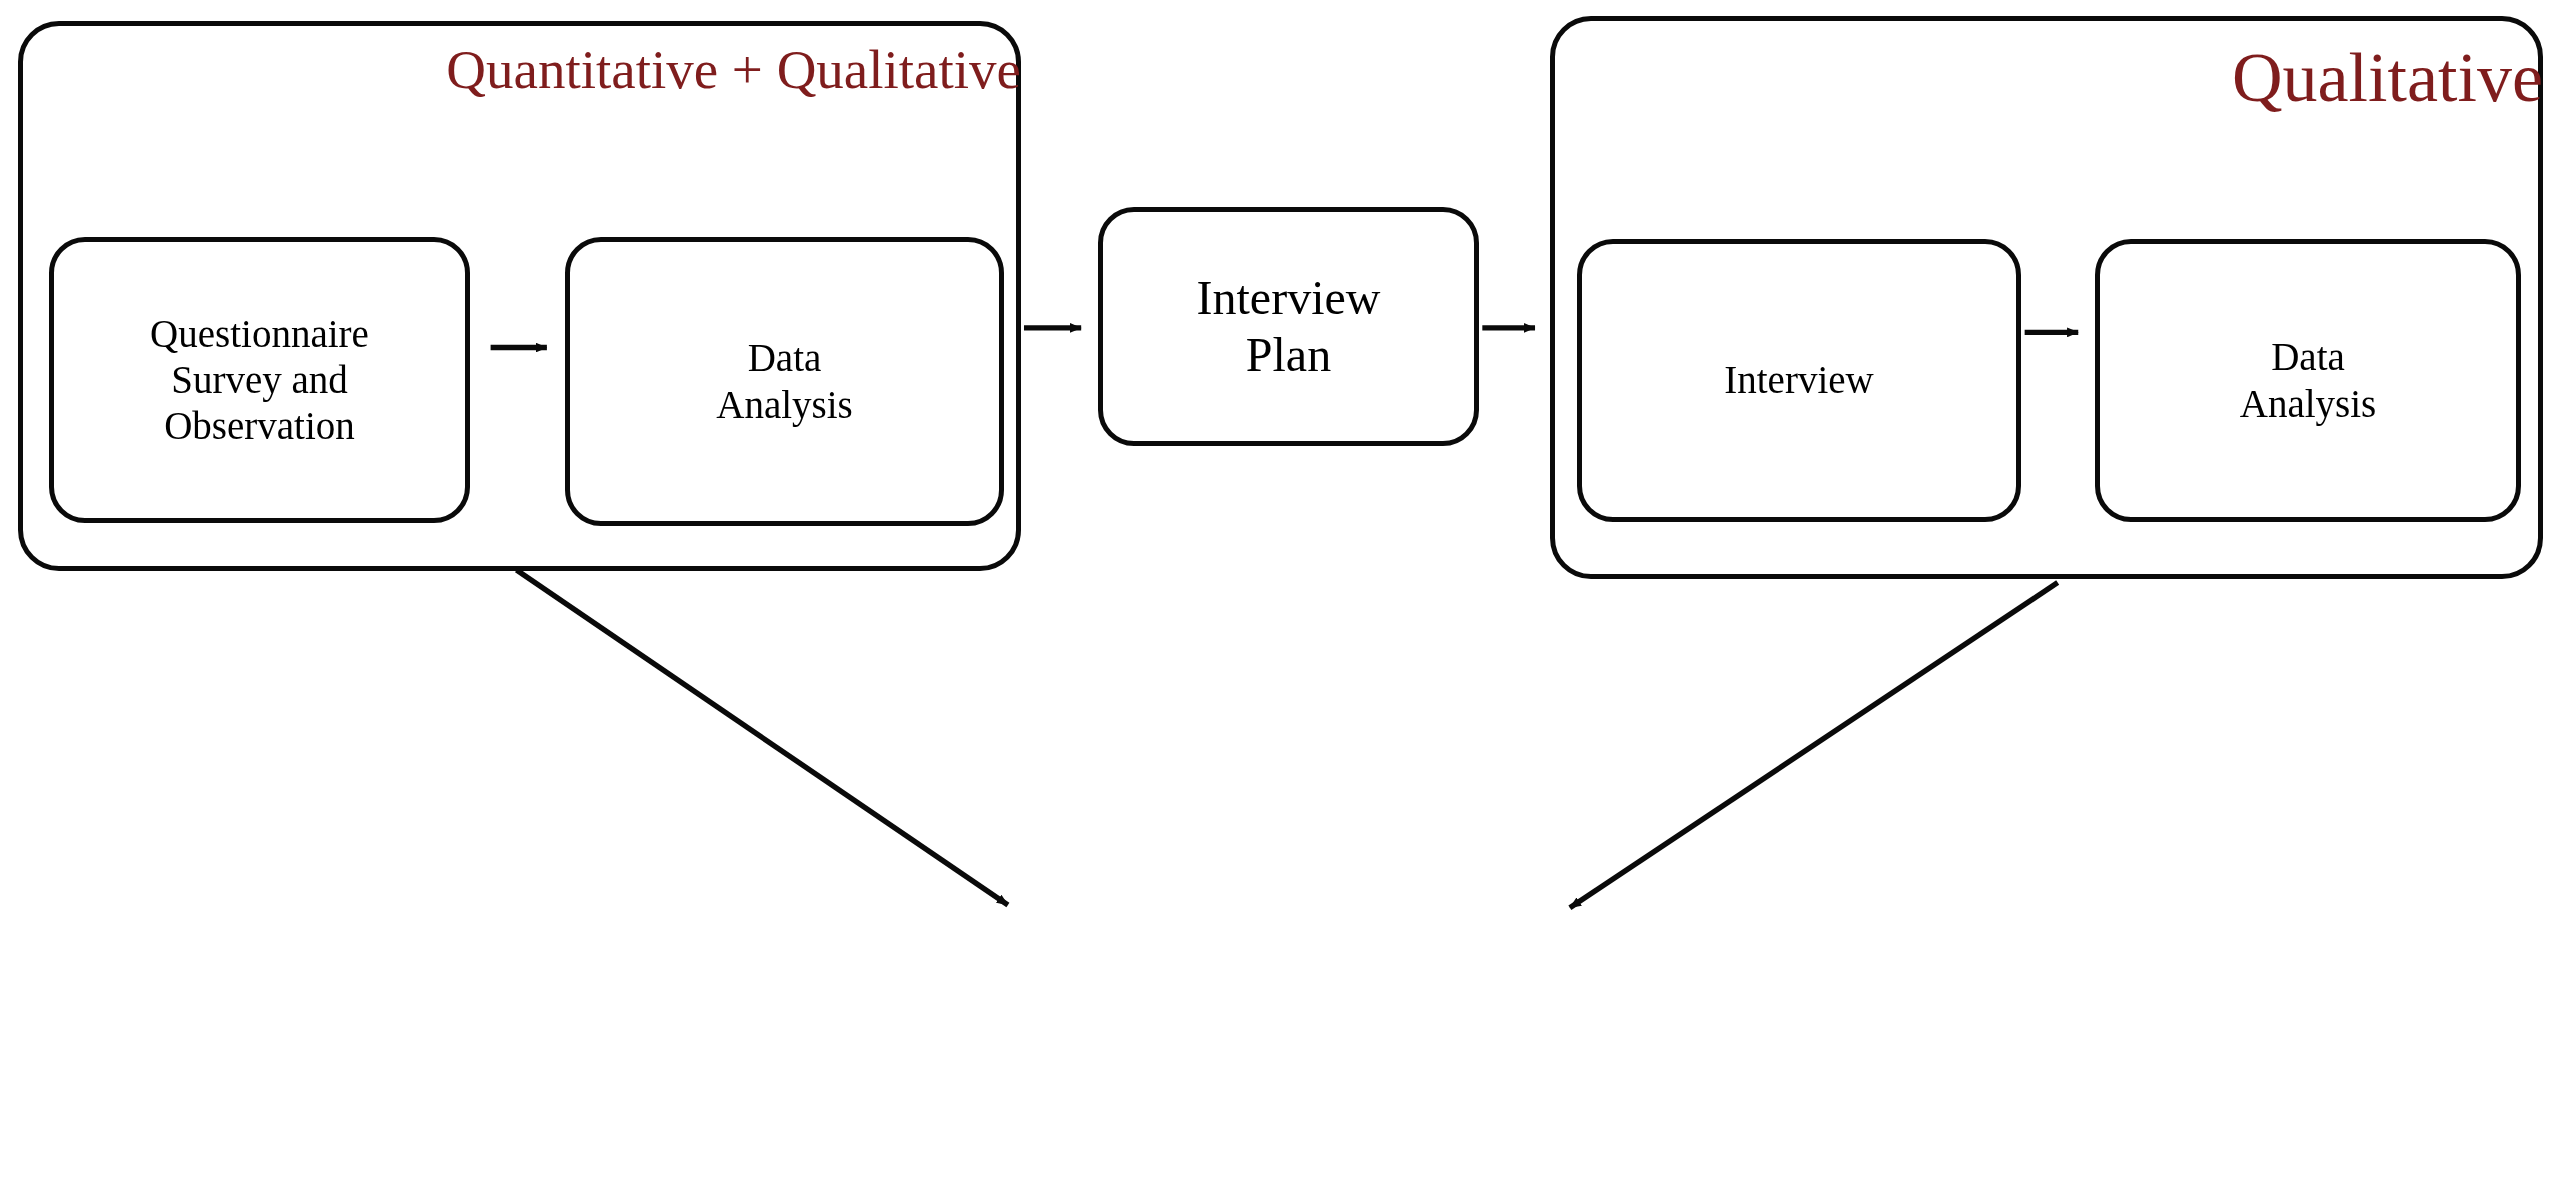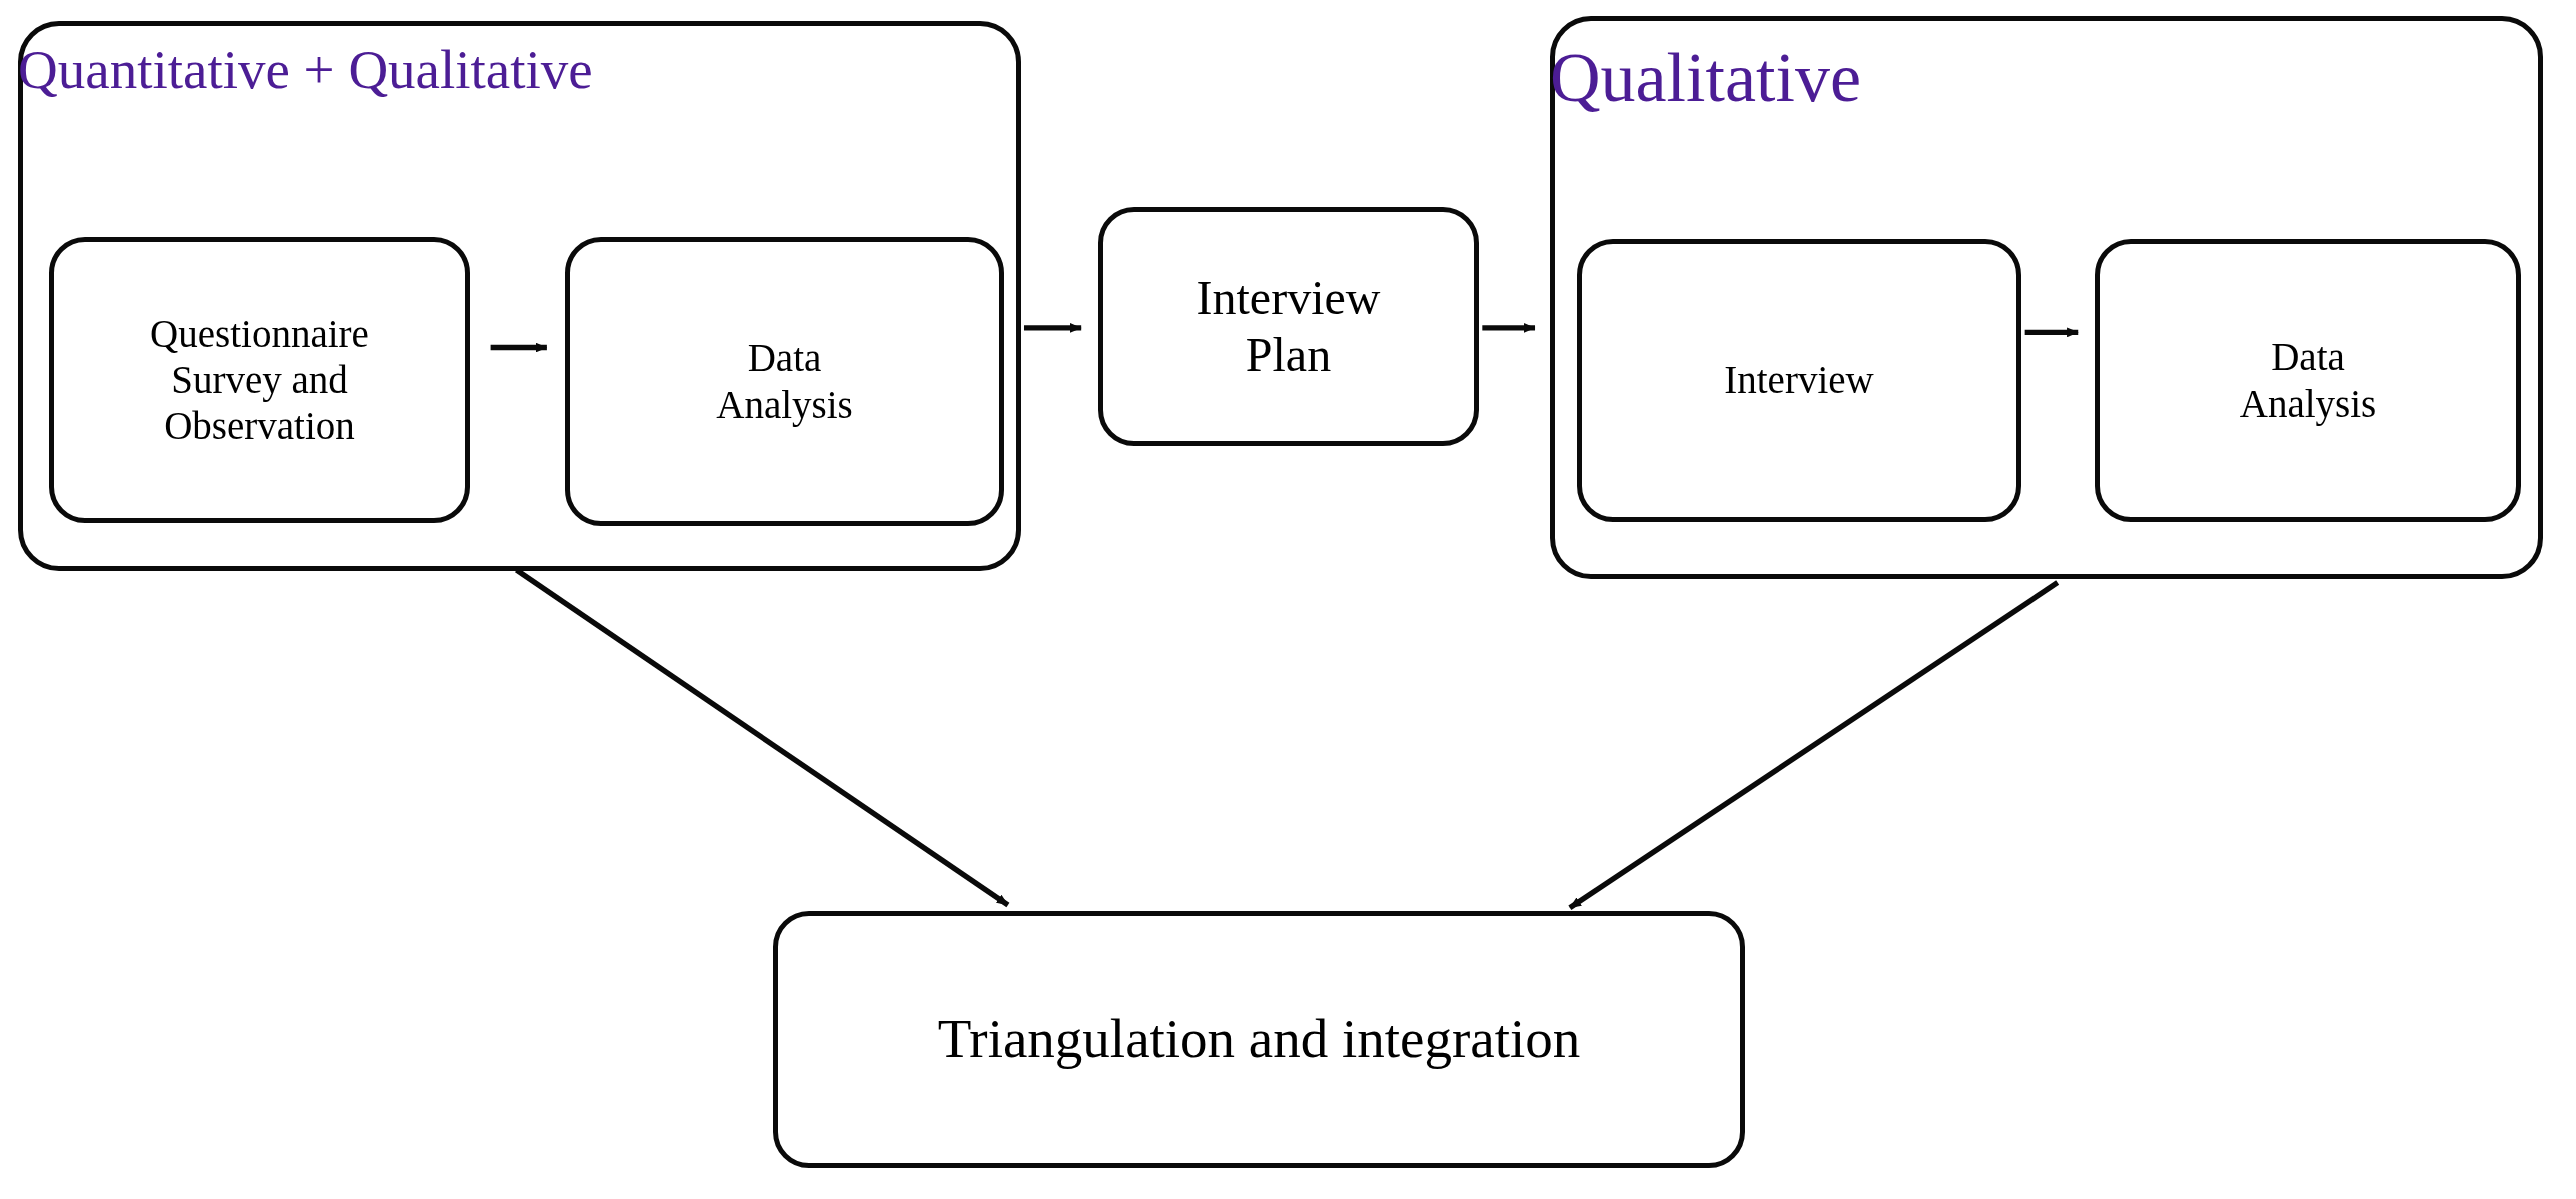--- a/index.html
+++ b/index.html
@@ -41,22 +41,22 @@
     border-radius: 36px;
   }
   .node-label {
     color: #000000;
     line-height: 1.18;
     letter-spacing: 0px;
     white-space: pre-line;
   }
   .group-title {
     position: absolute;
-    text-align: left;
-    color: #4c1d95;
+    text-align: right;
+    color: #7f1d1d;
     white-space: nowrap;
   }
 
   
   #group-quant-qual {
     left: 18px;  top: 20.6px;
     width: 1003px; height: 550px;
   }
   #group-qualitative {
     left: 1550px; top: 16px;
@@ -167,18 +167,15 @@
 
   <div class="node-box inner" id="node-interview">
     <span class="node-label">Interview</span>
   </div>
 
   <div class="node-box inner" id="node-data-analysis-qual">
     <span class="node-label">Data
 Analysis</span>
   </div>
 
-  <div class="node-box" id="node-triangulation">
-    <span class="node-label">Triangulation and integration</span>
-  </div>
 
 </div>
 
 
 </body></html>

